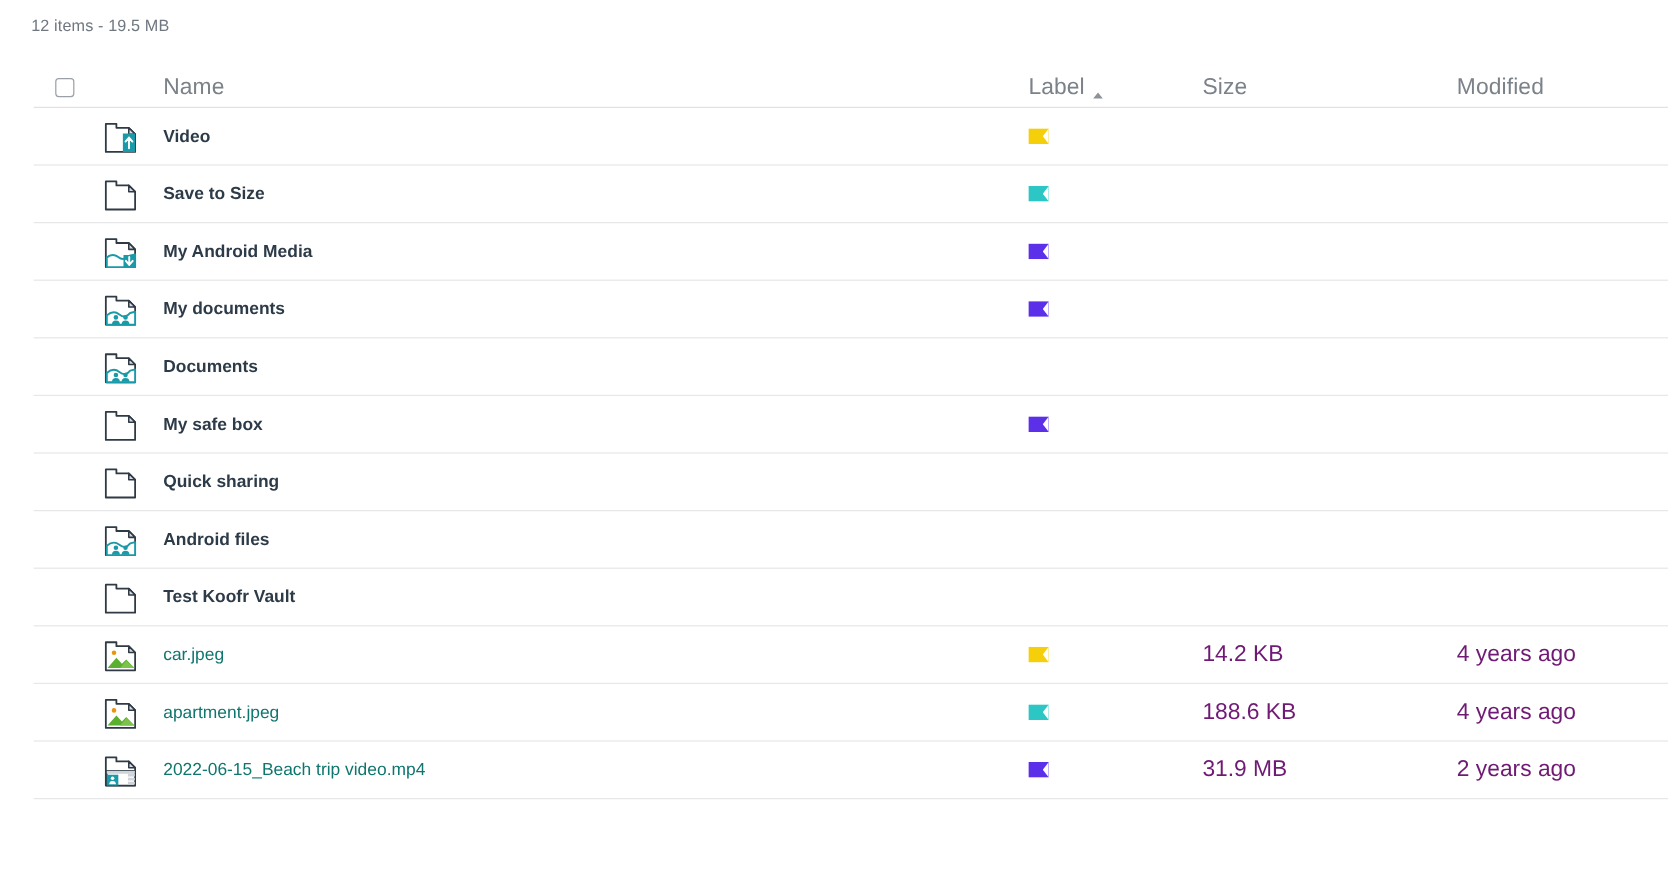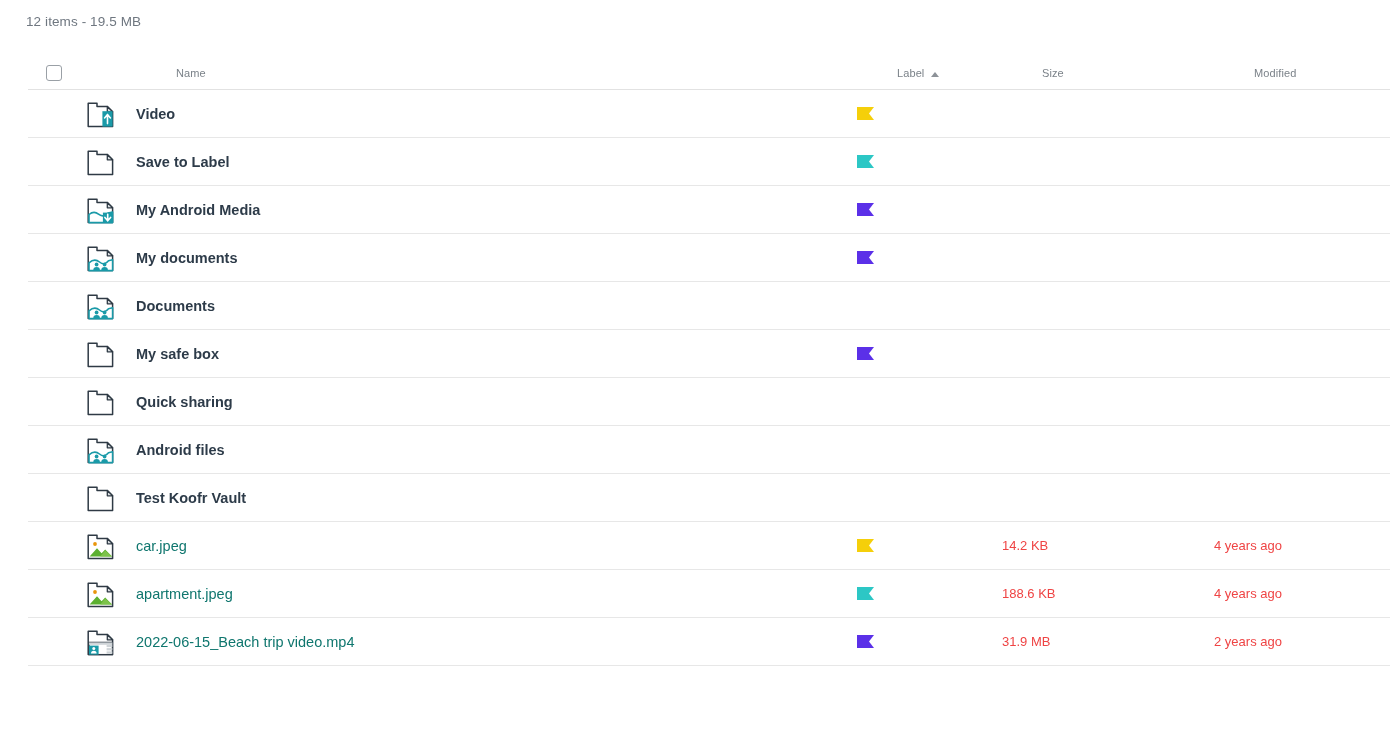--- a/index.html
+++ b/index.html
@@ -91,25 +91,24 @@
   .col-modified {
     width: 176px;
     flex: 0 0 176px;
     display: flex;
     align-items: center;
   }
 
   .header .col-name { padding-left: 14px; }
 
   .hdr-text {
-    font-size: 11px;
+    font-size: 19px;
     color: #7b8289;
     font-weight: 400;
     letter-spacing: 0.1px;
-    margin-left: 40px;
   }
 
   .sort-caret {
     display: inline-block;
     margin-left: 7px;
     width: 0;
     height: 0;
     border-left: 4.5px solid transparent;
     border-right: 4.5px solid transparent;
     border-bottom: 5px solid #8d9298;
@@ -130,22 +129,22 @@
   .name-text {
     font-size: 14.5px;
     color: #31404e;
     white-space: nowrap;
   }
   .name-text.folder { font-weight: bold; color: #2d3b49; }
   .name-text.file   { font-weight: normal; color: #0f766e; }
 
   
   .cell-text {
-    font-size: 13px;
-    color: #ef4444;
+    font-size: 19px;
+    color: #701a75;
     white-space: nowrap;
   }
 
   
   .tag {
     width: 17px;
     height: 13px;
     display: inline-block;
     -webkit-clip-path: polygon(0 0, 100% 0, 100% 100%, 0 100%, 0 100%);
     clip-path: polygon(0 0, 78% 0, 100% 0, 100% 100%, 78% 100%, 0 100%, 0 100%);
@@ -221,21 +220,21 @@
         </div>
         <div class="row">
           <div class="col-check"></div>
           <div class="col-icon">
             <svg class="fileicon" viewBox="0 0 30 32" xmlns="http://www.w3.org/2000/svg">
               <path d="M2.2 5.2 H11 V8.5 H21.3 L26.6 13.8 V28.6 H2.2 Z" fill="#ffffff" stroke="#2f3a45" stroke-width="1.5" stroke-linejoin="round"></path>
               <path d="M21.3 8.5 L26.6 13.8 H21.3 Z" fill="#d9dde0" stroke="#2f3a45" stroke-width="1.3" stroke-linejoin="round"></path>
             </svg>
           </div>
           <div class="col-name">
-            <span class="name-text folder">Save to Label</span>
+            <span class="name-text folder">Save to Size</span>
           </div>
           <div class="col-label">
             <span class="tag" style="background: rgb(44, 199, 197);"></span>
           </div>
           <div class="col-size">
             <span class="cell-text"></span>
           </div>
           <div class="col-modified">
             <span class="cell-text"></span>
           </div>

